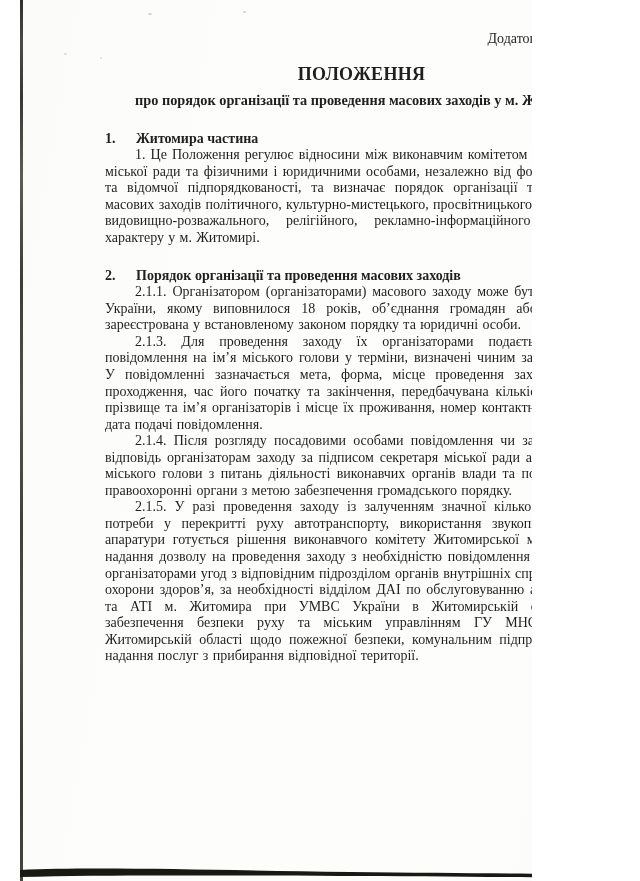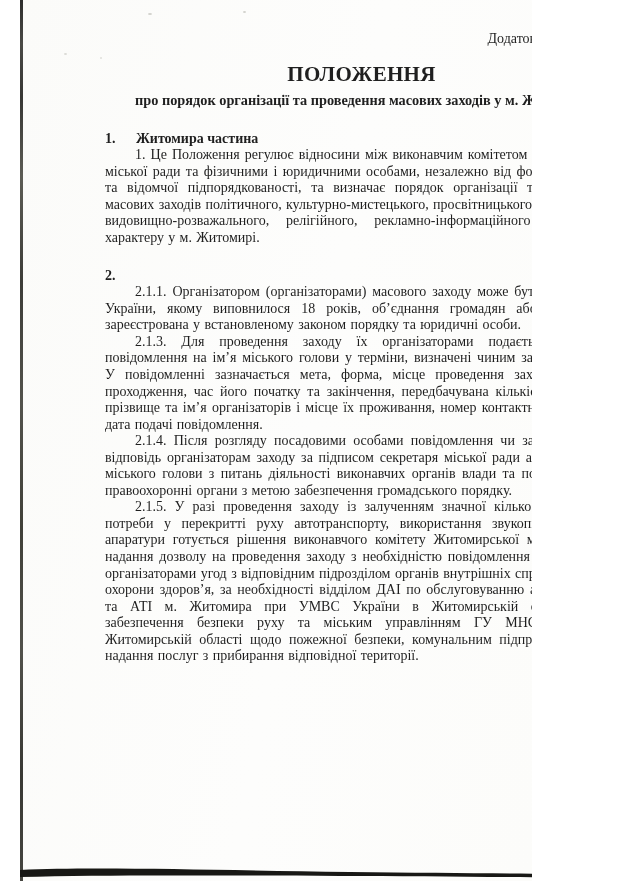--- a/index.html
+++ b/index.html
@@ -53,21 +53,21 @@
     margin-left: auto;
     margin-right: 0;
     text-align: center;
     font-size: 14px;
     line-height: 26px;
     white-space: nowrap;
   }
   .doc-title {
     text-align: center;
     font-weight: 700;
-    font-size: 21px;
+    font-size: 18px;
     letter-spacing: .3px;
     margin-top: 13px;
     line-height: 19px;
   }
   .doc-subtitle {
     text-align: center;
     font-weight: 700;
     font-size: 14.3px;
     margin-top: 7px;
     line-height: 18px;
@@ -118,20 +118,21 @@
       <div class="sec-head">
         <span class="sec-num">1.</span>
         <span>Житомира частина</span>
       </div>
       <p class="para">1. Це Положення регулює відносини між виконавчим комітетом Житомирської міської ради та фізичними і юридичними особами, незалежно від форми власності та відомчої підпорядкованості, та визначає порядок організації та проведення масових заходів політичного, культурно-мистецького, просвітницького, спортивного, видовищно-розважального, релігійного, рекламно-інформаційного та іншого характеру у м. Житомирі.</p>
     </div>
 
     <div class="section">
       <div class="sec-head">
         <span class="sec-num">2.</span>
+        <span>Порядок організації та проведення масових заходів</span>
       </div>
       <p class="para">2.1.1. Організатором (організаторами) масового заходу може бути громадянин України, якому виповнилося 18 років, об’єднання громадян або організація, зареєстрована у встановленому законом порядку та юридичні особи.</p>
       <p class="para">2.1.3. Для проведення заходу їх організаторами подається письмове повідомлення на ім’я міського голови у терміни, визначені чиним законодавством. У повідомленні зазначається мета, форма, місце проведення заходу, маршрут проходження, час його початку та закінчення, передбачувана кількість учасників, прізвище та ім’я організаторів і місце їх проживання, номер контактного телефону, дата подачі повідомлення.</p>
       <p class="para">2.1.4. Після розгляду посадовими особами повідомлення чи заяви готується відповідь організаторам заходу за підписом секретаря міської ради або заступника міського голови з питань діяльності виконавчих органів влади та повідомляються правоохоронні органи з метою забезпечення громадського порядку.</p>
       <p class="para">2.1.5. У разі проведення заходу із залученням значної кількості учасників, потреби у перекритті руху автотранспорту, використання звукопідсилювальної апаратури готується рішення виконавчого комітету Житомирської міської ради з надання дозволу на проведення заходу з необхідністю повідомлення чи укладення організаторами угод з відповідним підрозділом органів внутрішніх справ, закладами охорони здоров’я, за необхідності відділом ДАІ по обслуговуванню адмінтериторії та АТІ м. Житомира при УМВС України в Житомирській області щодо забезпечення безпеки руху та міським управлінням ГУ МНС України в Житомирській області щодо пожежної безпеки, комунальним підприємством про надання послуг з прибирання відповідної території.</p>
     </div>
 
   </div>
 </div>
 

